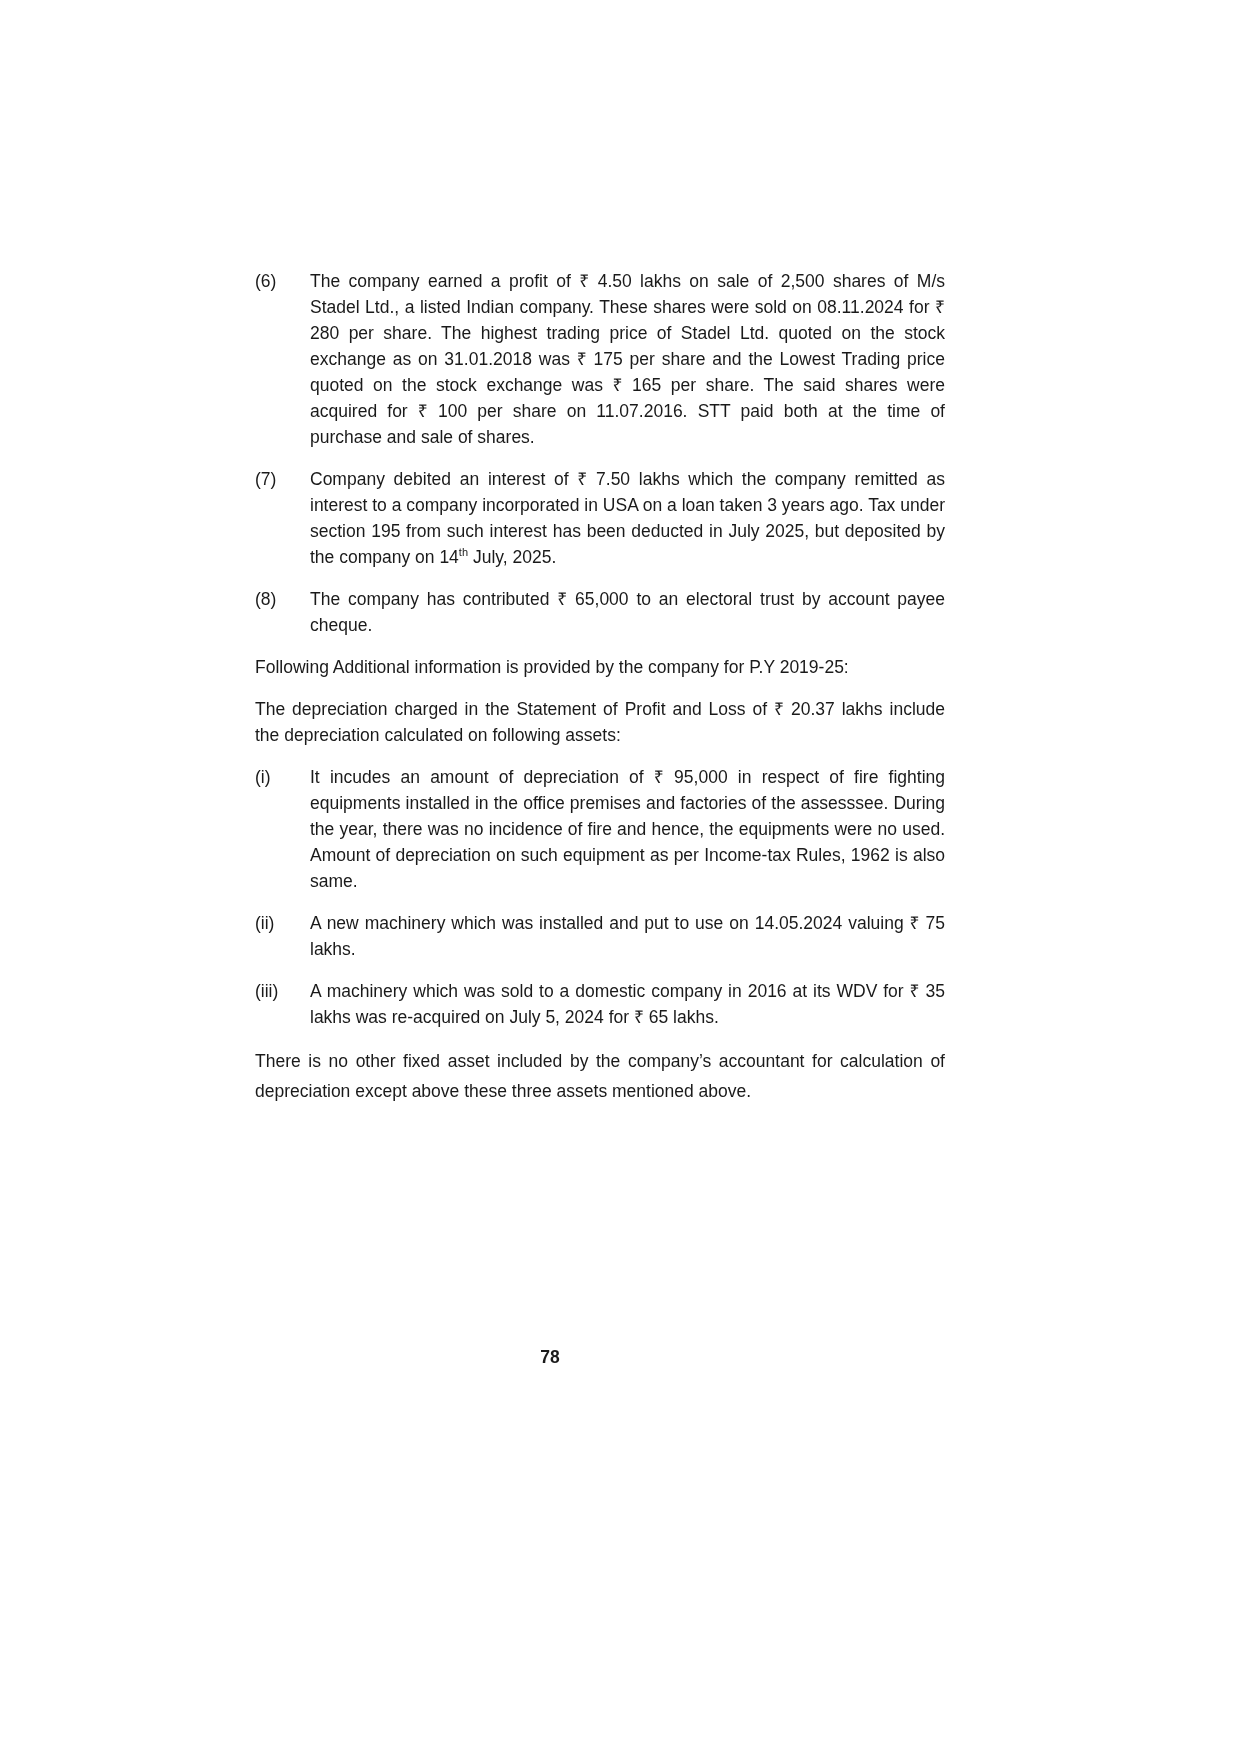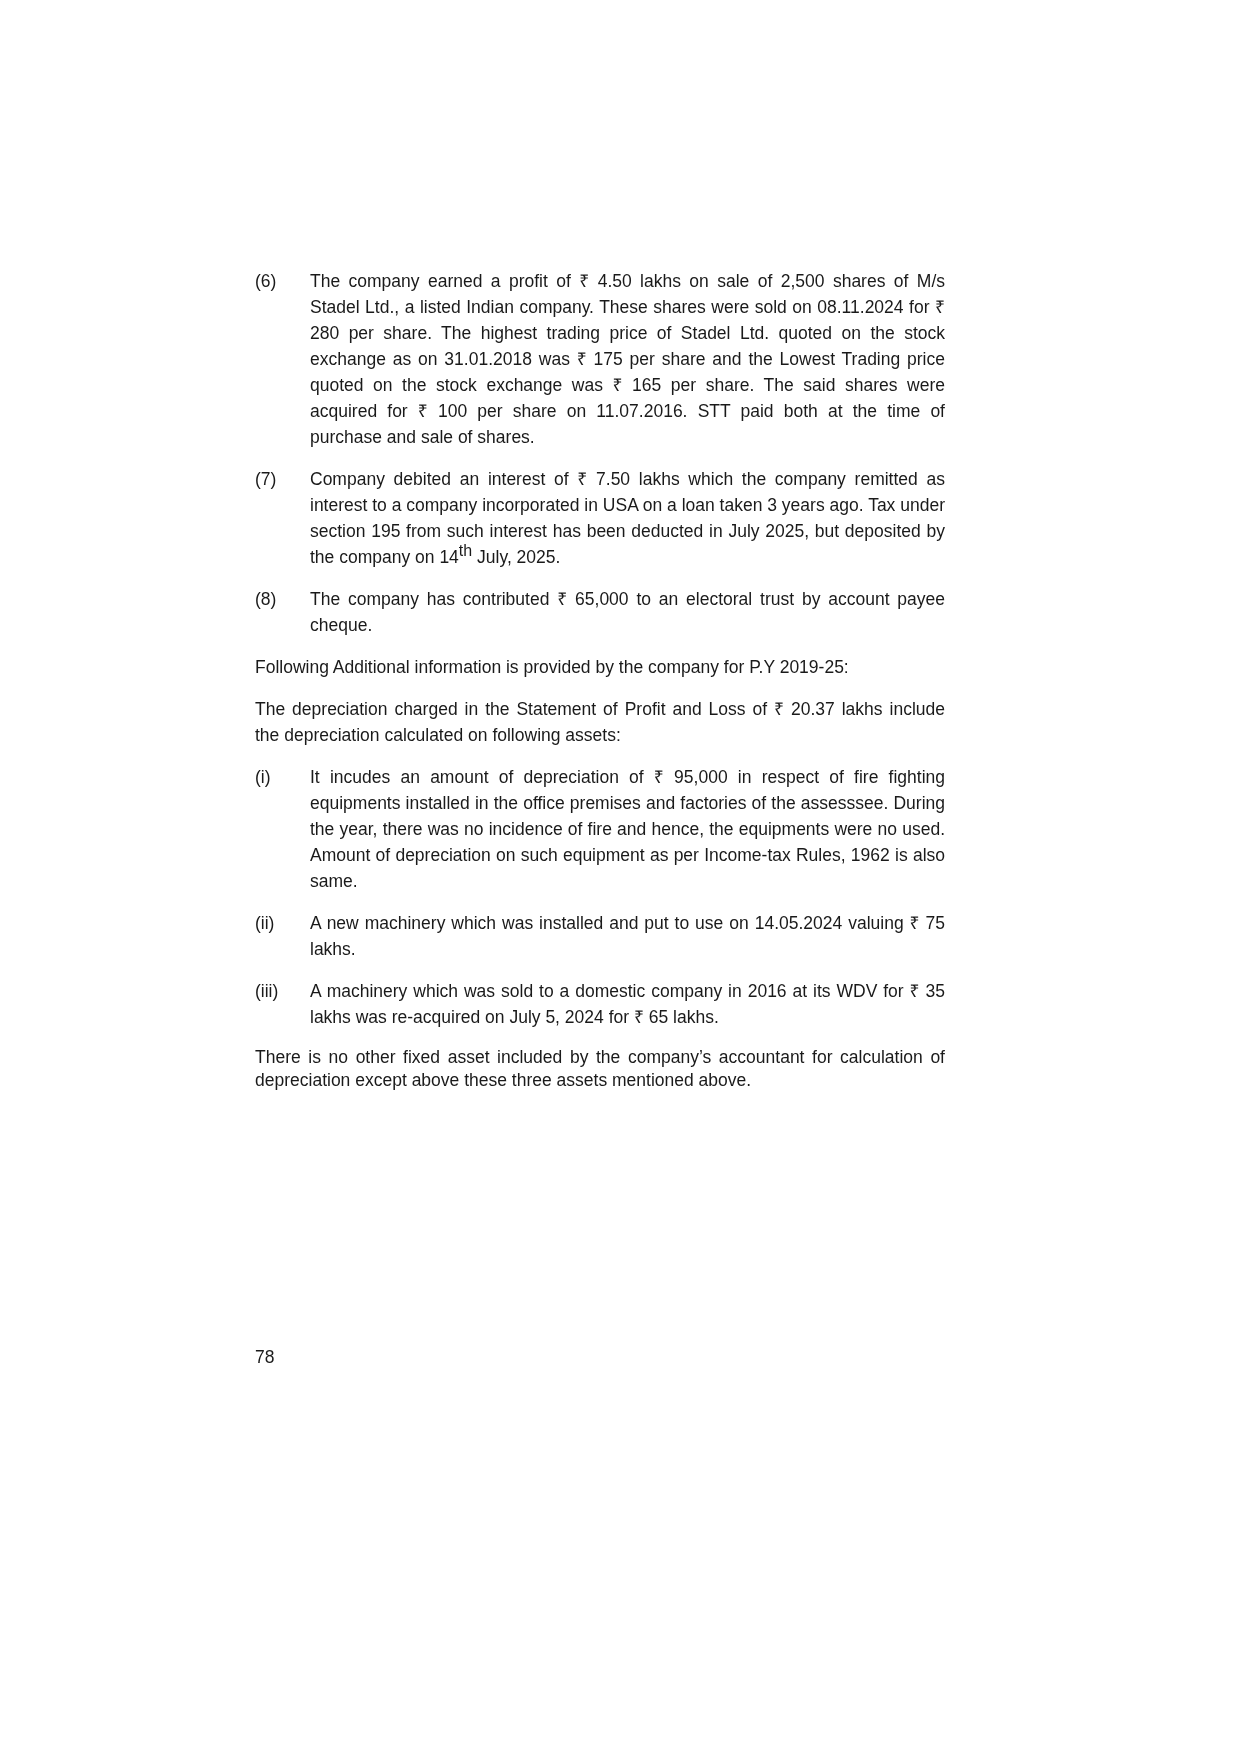--- a/index.html
+++ b/index.html
@@ -19,33 +19,34 @@
     position: absolute;
     left: 255px;
     top: 268px;
     width: 690px;
   }
   .block { margin-bottom: 16px; }
   .num-item { display: flex; }
   .marker { flex: 0 0 55px; }
   .body { flex: 1 1 auto; text-align: justify; }
   .para { text-align: justify; }
-  .closing { line-height: 23px; }
+  .closing { line-height: 30px; }
   sup.ord {
-    font-size: 16px;
+    font-size: 11px;
     vertical-align: super;
     line-height: 0;
     margin-top: 16px;
   }
   .page-number {
     position: absolute;
     top: 1344px;
     left: 255px;
     width: 590px;
-    font-weight: normal;
+    text-align: center;
+    font-weight: bold;
     font-size: 17.5px;
   }
 </style>
 </head>
 <body>
 
 <div class="page">
   <div class="content">
 
     <div class="block num-item">

